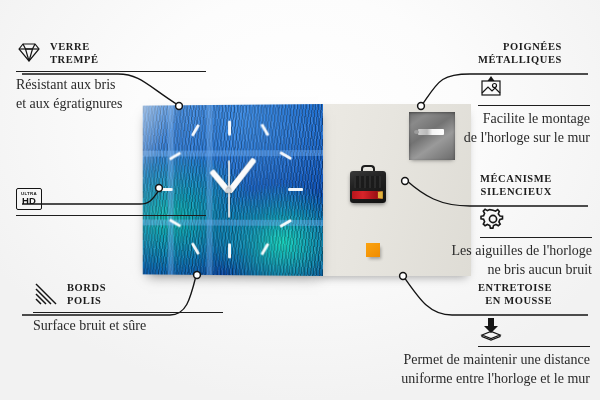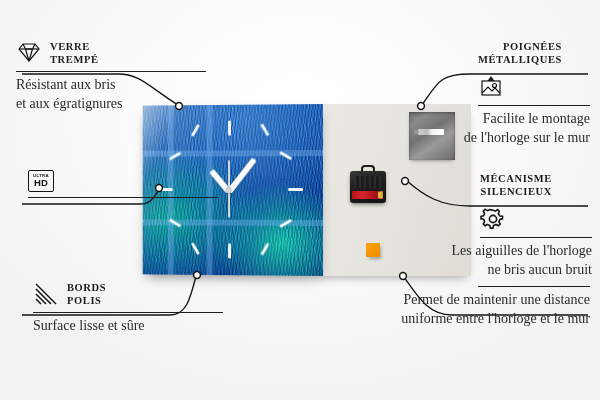--- a/index.html
+++ b/index.html
@@ -142,21 +142,21 @@
     flex:0 0 26px; width:26px; height:22px; border:1.3px solid #141414;
     border-radius:2px; display:flex; flex-direction:column; align-items:center;
     justify-content:center; line-height:1; color:#141414;
     font-family:"Liberation Sans", sans-serif;
   }
   .hd-badge .u{ font-size:4.4px; letter-spacing:.3px; }
   .hd-badge .h{ font-size:9.5px; font-weight:700; letter-spacing:.2px; }
 
   
   #c-tempered  { left:16px;  top:40px;  }
-  #c-print     { left:16px;  top:170px;margin-left:12px; }
+  #c-print     { left:16px;  top:188px; }
   #c-edges     { left:33px;  top:281px; }
   #c-handles   { left:478px; top:40px;  width:112px; }
   #c-mechanism { left:480px; top:172px; width:112px; }
   #c-spacer    { left:478px; top:281px; width:112px; }
 
   #c-handles .rule, #c-mechanism .rule, #c-spacer .rule { width:112px; }
   .wide-desc{ position:absolute; right:0; width:190px; text-align:right; }
 </style>
 </head>
 <body>
@@ -275,21 +275,21 @@
               <path d="M3 8 L18 23"></path>
               <path d="M3 13 L13 23"></path>
               <path d="M3 18 L8 23"></path>
         </g>
           </svg>
       </span>
       <span class="txt">BORDS
 POLIS</span>
     </div>
     <div class="rule"></div>
-    <div class="cdesc">Surface lisse et sûre</div>
+    <div class="cdesc">Surface bruit et sûre</div>
   </div>
 
   <div class="callout right" id="c-handles">
     <div class="ctitle">
       <span class="txt">POIGNÉES
 MÉTALLIQUES</span>
       <span class="ico">
         <svg viewBox="0 0 26 24">
             <g fill="none" stroke="currentColor" stroke-width="1.2">
           <path d="M13 1 L9.5 6 H16.5 Z" fill="currentColor" stroke="none"></path>
@@ -317,18 +317,31 @@
         </g>
           </svg>
       </span>
     </div>
     <div class="rule"></div>
     <div class="cdesc wide-desc">Les aiguilles de l'horloge
 ne bris aucun bruit</div>
   </div>
 
   <div class="callout right" id="c-spacer">
+    <div class="ctitle">
+      <span class="txt">ENTRETOISE
+EN MOUSSE</span>
+      <span class="ico">
+        <svg viewBox="0 0 26 24">
+            <g fill="none" stroke="currentColor" stroke-width="1.2">
+          <path d="M10 2 h6 v8 h4 l-7 7 -7-7 h4 Z" fill="currentColor" stroke="none"></path>
+          <path d="M4 19 L13 15.5 L22 19 L13 22.5 Z"></path>
+          <path d="M4 19 v1.6 L13 24 l9-3.4 V19"></path>
+        </g>
+          </svg>
+      </span>
+    </div>
     <div class="rule"></div>
     <div class="cdesc wide-desc">Permet de maintenir une distance
 uniforme entre l'horloge et le mur</div>
   </div>
 
 </div>
 
 </body></html>

